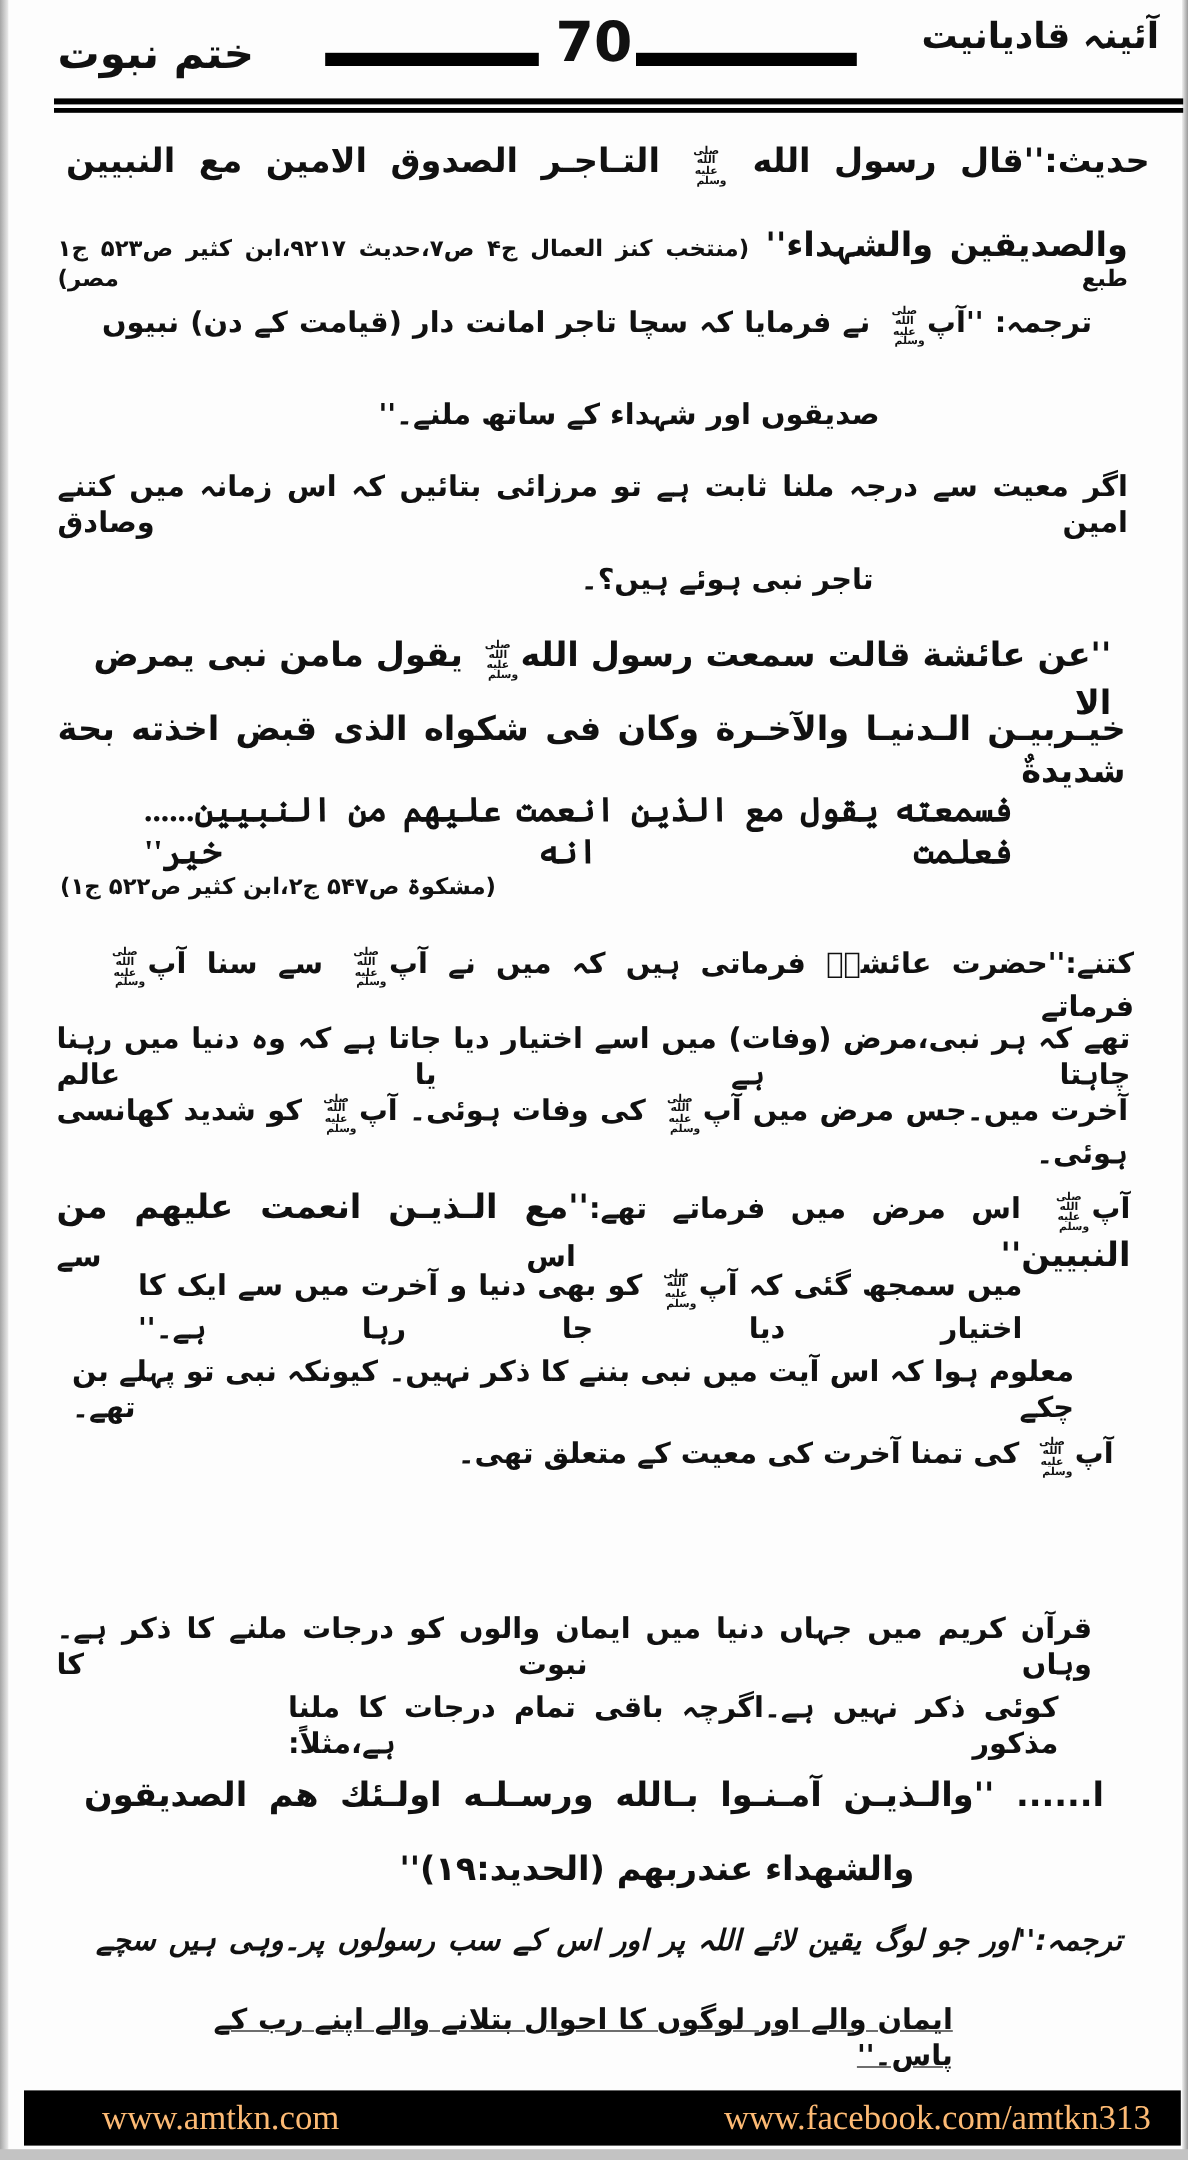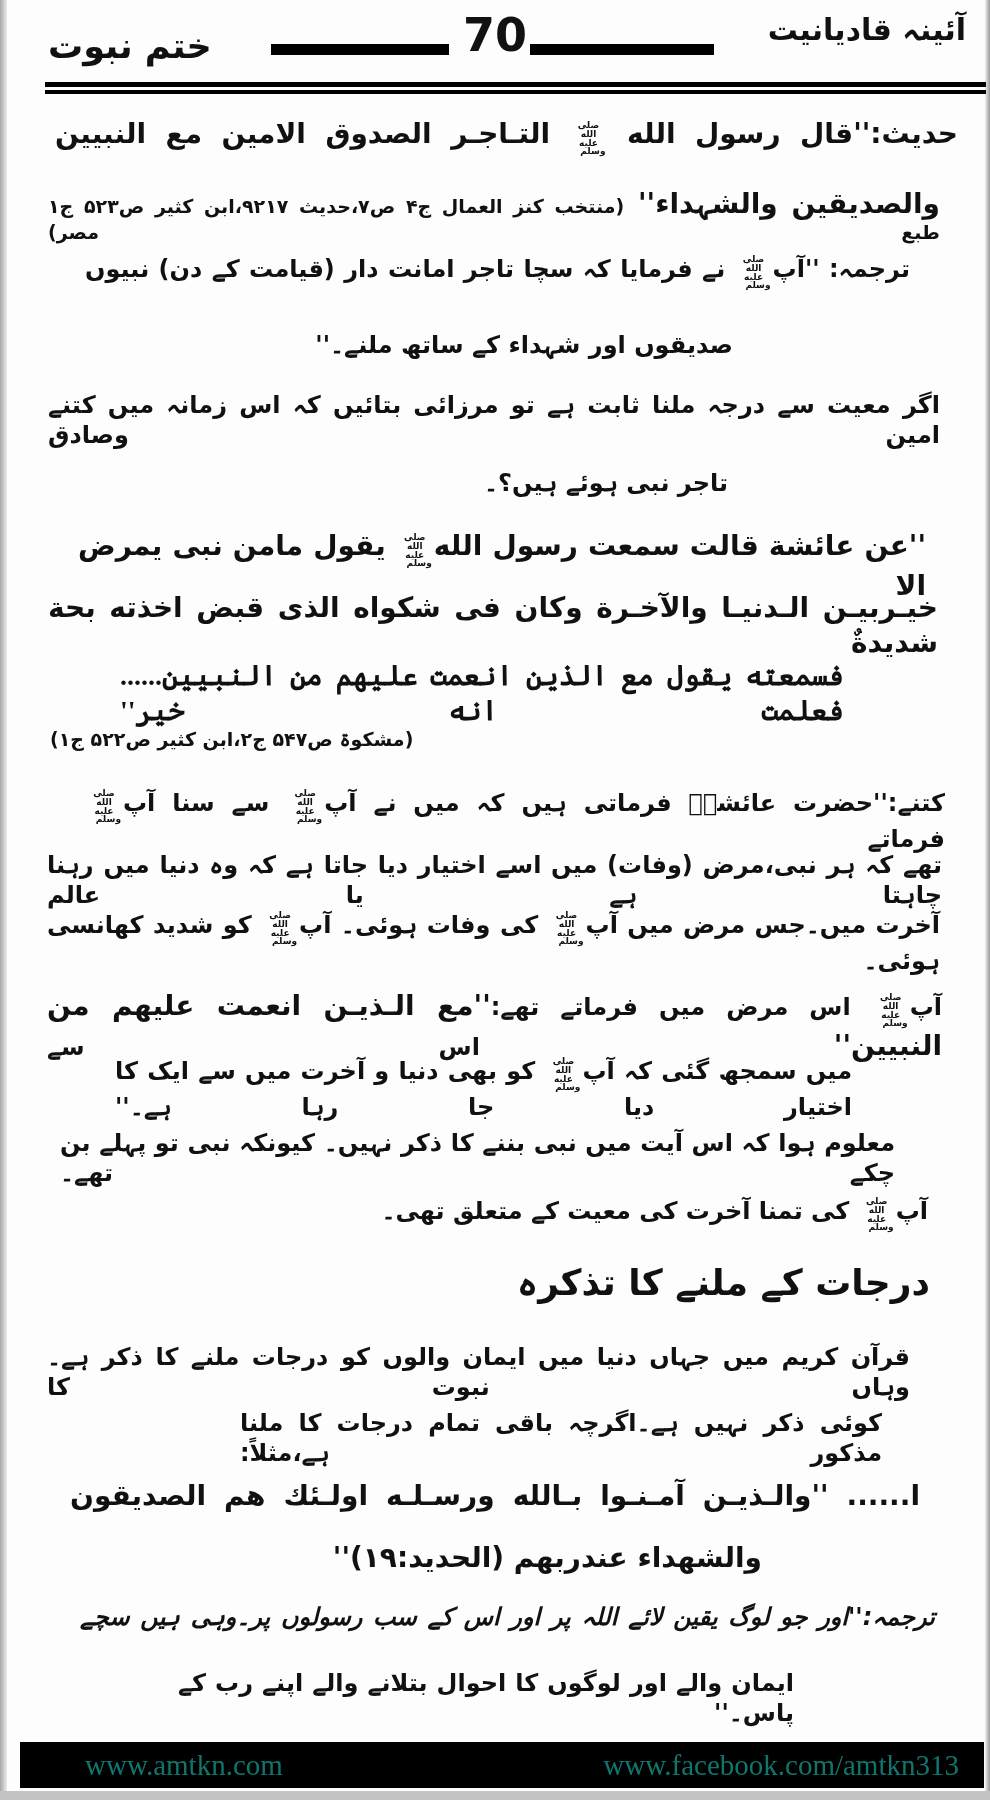--- a/index.html
+++ b/index.html
@@ -56,25 +56,25 @@
   .L14{top:1056px;left:115px;right:138px;}
   .L15{top:1128px;left:60px;right:95px;}
   .L16{top:1196px;right:62px;}
   .heading{position:absolute;top:1262px;right:60px;font-size:36px;font-weight:bold;
     white-space:nowrap;direction:rtl;}
   .L17{top:1342px;left:47px;right:80px;}
   .L18{top:1408px;left:240px;right:108px;}
   .L19{top:1478px;left:70px;right:70px;}
   .L20{top:1540px;right:228px;}
   .L21{top:1602px;left:80px;right:55px;font-style:italic;}
-  .L22{top:1668px;left:178px;right:196px;}
+  .L22{top:1668px;left:178px;right:196px;text-decoration:underline;}
 
   
   .footer-bar{position:absolute;top:1742px;left:20px;right:6px;height:46px;
-    background:#000;color:#0f766e;direction:ltr;
+    background:#000;color:#fdba74;direction:ltr;
     font-family:"Liberation Serif", serif;font-size:29px;line-height:46px;}
   .footer-bar .site{position:absolute;left:65px;}
   .footer-bar .fb{position:absolute;right:25px;}
 </style>
 </head>
 <body>
 
 <div class="page">
 
   <div class="edge-l"></div>
@@ -110,20 +110,19 @@
       <div class="line L15"><span class="u">معلوم ہوا کہ اس آیت میں نبی بننے کا ذکر نہیں۔ کیونکہ نبی تو پہلے بن چکے تھے۔</span></div>
       <div class="line L16 nat"><span class="u">آپ</span><span class="saw">صلى الله عليه وسلم</span><span class="u"> کی تمنا آخرت کی معیت کے متعلق تھی۔</span></div>
       <div class="line L17"><span class="u">قرآن کریم میں جہاں دنیا میں ایمان والوں کو درجات ملنے کا ذکر ہے۔وہاں نبوت کا</span></div>
       <div class="line L18"><span class="u">کوئی ذکر نہیں ہے۔اگرچہ باقی تمام درجات کا ملنا مذکور ہے،مثلاً:</span></div>
       <div class="line L19"><span class="ab">ا...... ''والـذیـن آمـنـوا بـالله ورسـلـه اولـئك هم الصدیقون</span></div>
       <div class="line L20 nat"><span class="ab">والشهداء عندربهم (الحدید:۱۹)''</span></div>
       <div class="line L21"><span class="u">ترجمہ:''اور جو لوگ یقین لائے اللہ پر اور اس کے سب رسولوں پر۔وہی ہیں سچے</span></div>
       <div class="line L22"><span class="u">ایمان والے اور لوگوں کا احوال بتلانے والے اپنے رب کے پاس۔''</span></div>
     </div>
 
-  <div class="heading">درجات کے ملنے کا تذکرہ</div>
 
   <div class="footer-bar">
     <span class="site">www.amtkn.com</span>
     <span class="fb">www.facebook.com/amtkn313</span>
   </div>
 
 </div>
 
 </body></html>

